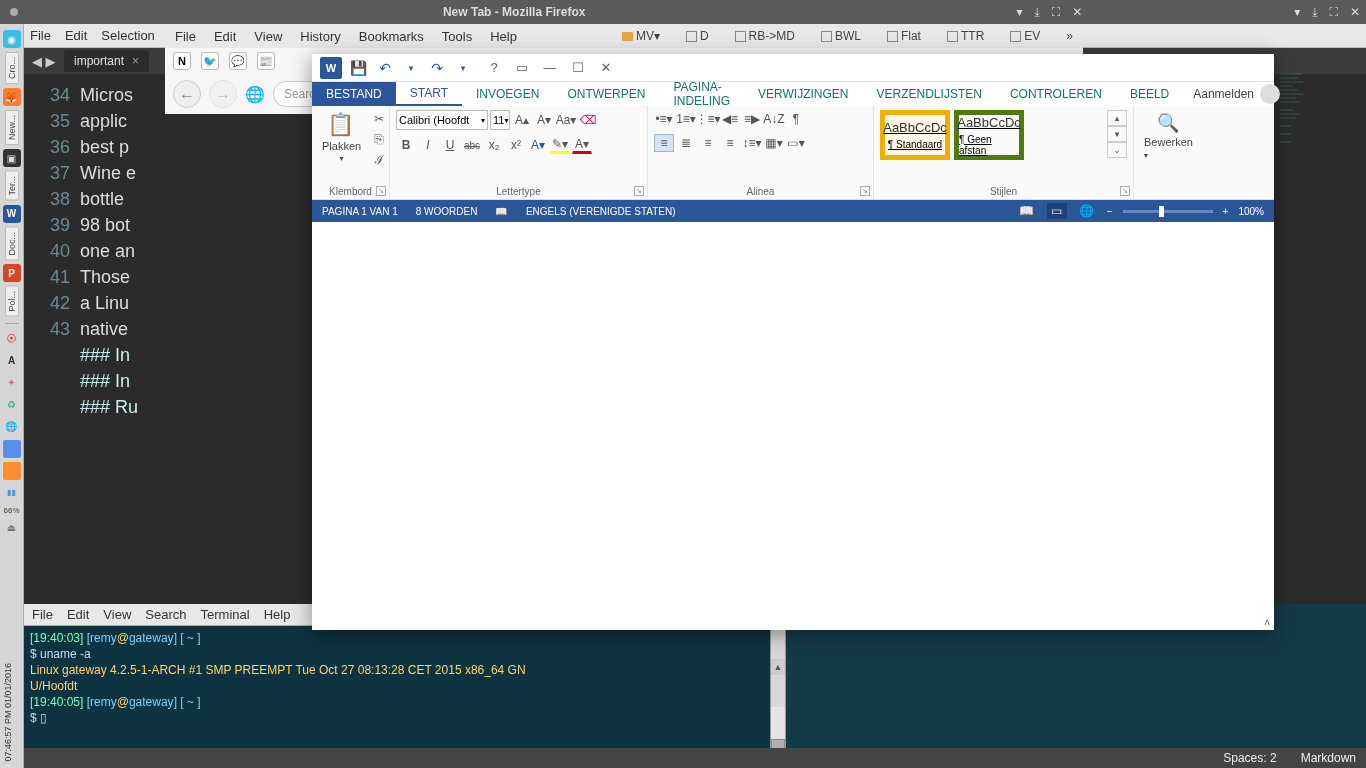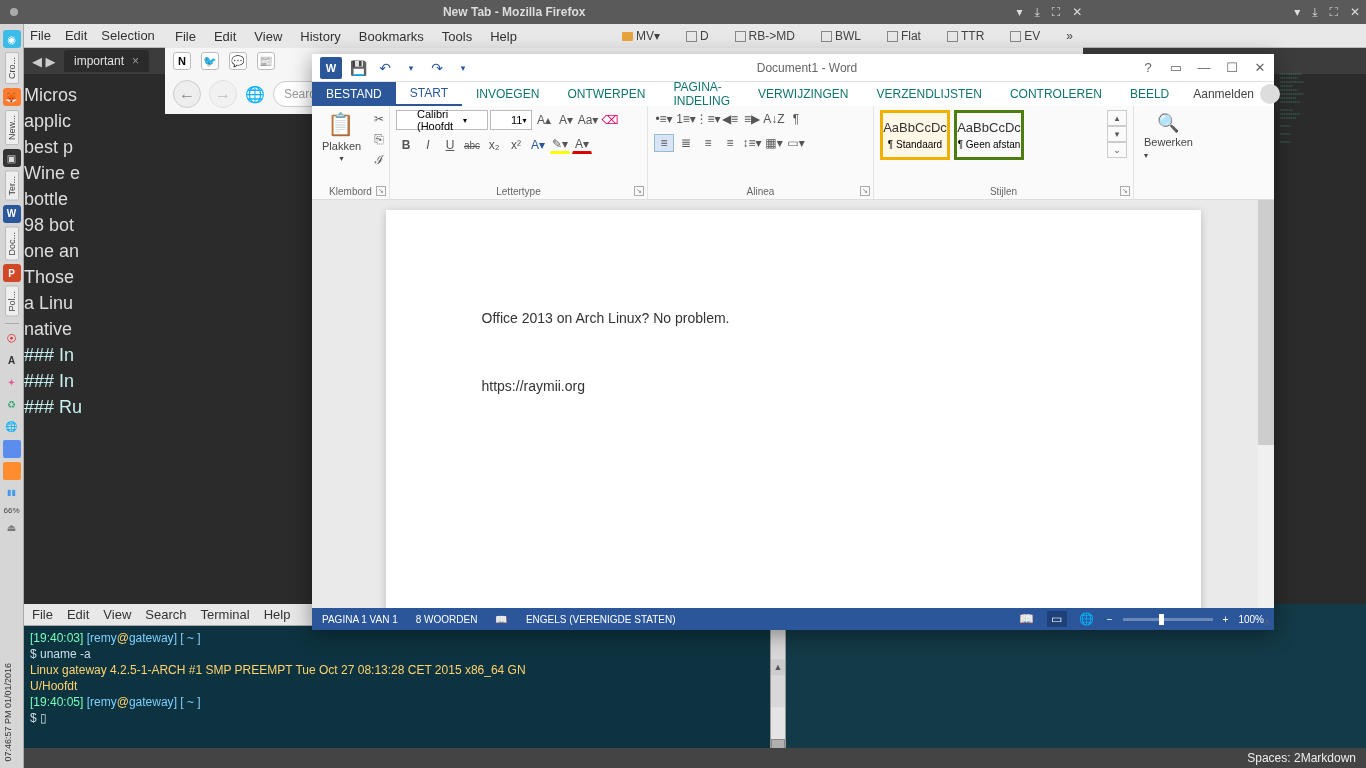--- a/index.html
+++ b/index.html
@@ -40,21 +40,21 @@
 .t-ts { color: #7fb; }
 .t-user { color: #7dd0ff; }
 .t-host { color: #7dd0ff; }
 .t-txt { color: #ffd36e; }
 .term-scrollbar { position: absolute; right: 0; top: 0; width: 16px; height: 128px; background: #d8d8d8; border: 1px solid #999; }
 .term-sb-btn { height: 16px; background: #ccc; display: flex; align-items: center; justify-content: center; font-size: 9px; color: #555; }
 .term-sb-track { height: 96px; background: #e4e4e4; }
 .term-sb-thumb { height: 80px; background: #b0b0b0; border: 1px solid #888; }
 
 
-.global-status { position: absolute; left: 24px; right: 0; bottom: 0; height: 20px; background: #444; color: #eee; display: flex; align-items: center; font-size: 12px; padding: 0 10px; justify-content: flex-end; }
+.global-status { position: absolute; left: 24px; right: 0; bottom: 0; height: 20px; background: #444; color: #eee; display: flex; align-items: center; font-size: 12px; padding: 0 10px; justify-content: flex-end; gap: 24px; }
 
 
 .firefox { position: absolute; top: 24px; left: 165px; width: 918px; height: 90px; background: #f6f6f6; }
 .ff-menu { height: 24px; background: #e8e8e8; display: flex; align-items: center; gap: 18px; padding: 0 10px; font-size: 13px; color: #333; }
 .ff-bm { margin-left: auto; display: flex; gap: 26px; font-size: 12px; color: #444; align-items: center; }
 .ff-bm span { display: flex; align-items: center; gap: 3px; }
 .ff-bm .chk { width: 11px; height: 11px; border: 1px solid #888; display: inline-block; }
 .ff-bm .fld { width: 11px; height: 9px; background: #e8a33c; border-radius: 1px; display: inline-block; }
 .ff-toolbar { height: 40px; display: flex; align-items: center; padding: 0 8px; gap: 8px; }
 .ff-tabbar { height: 26px; display: flex; align-items: center; gap: 10px; padding: 0 8px; }
@@ -79,24 +79,24 @@
 .avatar { width: 20px; height: 20px; border-radius: 50%; background: #ddd; }
 
 .ribbon { height: 94px; border-bottom: 1px solid #ddd; display: flex; background: #fafafa; }
 .ribbon-group { border-right: 1px solid #e4e4e4; padding: 4px 6px 2px; display: flex; flex-direction: column; position: relative; }
 .rg-label { font-size: 10px; color: #666; text-align: center; padding-top: 2px; }
 .rg-body { flex: 1; display: flex; align-items: flex-start; gap: 4px; }
 .rg-dialog { position: absolute; right: 3px; bottom: 3px; width: 10px; height: 10px; border: 1px solid #aaa; font-size: 7px; color: #777; display: flex; align-items: center; justify-content: center; }
 .big-btn { display: flex; flex-direction: column; align-items: center; gap: 2px; font-size: 11px; color: #444; padding: 2px 4px; }
 .big-btn .ic { font-size: 22px; }
 .mini { width: 20px; height: 18px; display: flex; align-items: center; justify-content: center; font-size: 12px; color: #555; border: 1px solid transparent; }
-.font-combo { height: 20px; border: 1px solid #bbb; background: #fff; font-size: 11px; padding: 0 20px; display: flex; align-items: center; }
+.font-combo { height: 20px; border: 1px solid #bbb; background: #fff; font-size: 11px; padding: 0 2px; display: flex; align-items: center; }
 .col { display: flex; flex-direction: column; gap: 2px; }
 .row { display: flex; gap: 2px; align-items: center; }
-.style-box { width: 70px; height: 50px; border: 3px solid #4d7c0f; font-size: 10px; display: flex; flex-direction: column; align-items: center; justify-content: center; gap: 4px; }
+.style-box { width: 70px; height: 50px; border: 5px solid #4d7c0f; font-size: 10px; display: flex; flex-direction: column; align-items: center; justify-content: center; gap: 4px; text-decoration: underline; }
 .style-box.sel { border-color: #f0b000; background: #fff8e6; }
 .style-prev { font-size: 13px; color: #333; }
 
 .word-doc { flex: 1; background: #eaeaea; display: flex; justify-content: center; overflow: hidden; padding-top: 10px; position: relative; }
 .page { width: 815px; height: 430px; background: #fff; box-shadow: 0 2px 8px rgba(0,0,0,0.2); padding: 100px 96px; font-family: Calibri, Arial, sans-serif; font-size: 14px; color: #333; }
 .page p { margin-bottom: 18px; }
 .word-scrollbar { position: absolute; right: 0; top: 0; bottom: 0; width: 16px; background: #f0f0f0; }
 .wsb-thumb { position: absolute; top: 0; width: 100%; height: 60%; background: #cdcdcd; }
 .ribbon-collapse { position: absolute; right: 4px; bottom: 2px; font-size: 10px; color: #666; }
 
@@ -160,20 +160,41 @@
     <span>Selection</span>
   </div>
   <div class="editor-tabs">
     <span class="ed-arrow">◀ ▶</span>
     <div class="ed-tab">
       <span>important</span>
       <span class="close">×</span>
     </div>
   </div>
   <div class="editor-body">
+    <div class="gutter">
+      <div></div>
+      <div></div>
+      <div></div>
+      <div></div>
+      <div></div>
+      <div></div>
+      <div></div>
+      <div>34</div>
+      <div>35</div>
+      <div></div>
+      <div></div>
+      <div>36</div>
+      <div>37</div>
+      <div>38</div>
+      <div>39</div>
+      <div>40</div>
+      <div>41</div>
+      <div>42</div>
+      <div>43</div>
+    </div>
     <div class="code">
       <div>Micros</div>
       <div>applic</div>
       <div>best p</div>
       <div>Wine e</div>
       <div>bottle</div>
       <div>98 bot</div>
       <div>one an</div>
       <div></div>
       <div>Those </div>
@@ -301,21 +322,20 @@
 <div class="word">
   <div class="word-title">
     <div class="word-qat">
       <div class="w-icon">W</div>
       <div class="qat-btn">💾</div>
       <div class="qat-btn">↶</div>
       <div class="qat-btn" style="font-size:9px">▾</div>
       <div class="qat-btn">↷</div>
       <div class="qat-btn" style="font-size:9px">▾</div>
     </div>
-    <div class="word-title-text">Document1 - Word</div>
     <div class="word-winbtn">?</div>
     <div class="word-winbtn">▭</div>
     <div class="word-winbtn">―</div>
     <div class="word-winbtn">☐</div>
     <div class="word-winbtn close">✕</div>
   </div>
 
   <div class="word-tabs">
     <div class="word-tab file">BESTAND</div>
     <div class="word-tab active">START</div>
@@ -433,30 +453,20 @@
         <div class="big-btn">
           <span class="ic" style="font-size:18px">🔍</span>
           <span><span>Bewerken</span> <span style="font-size:8px">▾</span></span>
         </div>
       </div>
       <div class="rg-label"></div>
     </div>
     <div class="ribbon-collapse">˄</div>
   </div>
 
-  <div class="word-doc">
-    <div class="page">
-      <p>Office 2013 on Arch Linux? No problem.</p>
-      <p>&nbsp;</p>
-      <p>https://raymii.org</p>
-    </div>
-    <div class="word-scrollbar">
-      <div class="wsb-thumb"></div>
-    </div>
-  </div>
 
   <div class="word-status">
     <span>PAGINA 1 VAN 1</span>
     <span>8 WOORDEN</span>
     <span>📖</span>
     <span>ENGELS (VERENIGDE STATEN)</span>
     <div class="ws-right">
       <div class="view-btn">📖</div>
       <div class="view-btn" style="background:#1e4179">▭</div>
       <div class="view-btn">🌐</div>

